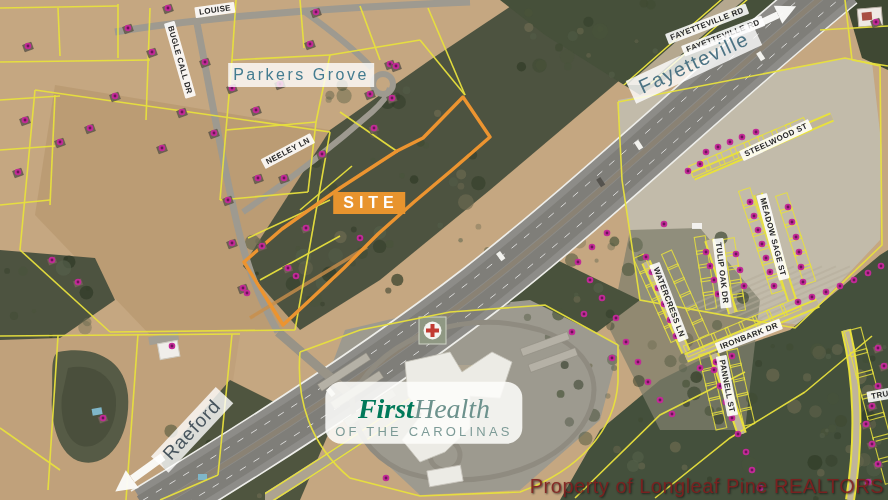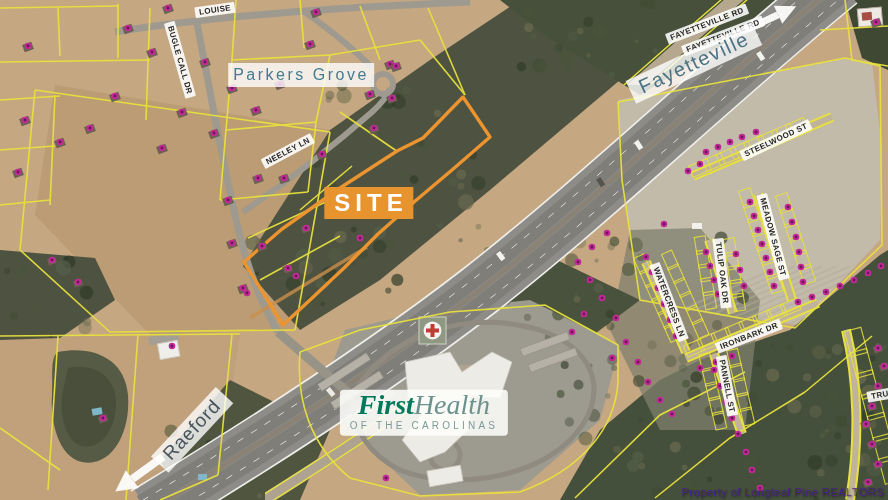--- a/index.html
+++ b/index.html
@@ -4,28 +4,28 @@
 <style>
   html,body{margin:0;padding:0;background:#222;}
   .stage{position:relative;width:888px;height:500px;overflow:hidden;
          font-family:"Liberation Sans",sans-serif;background:#c5a781;}
   .stage svg{position:absolute;left:0;top:0;}
   .lbl{position:absolute;white-space:nowrap;transform-origin:center;}
   .pill{background:rgba(255,255,255,.88);color:#2a2a2a;font-size:8px;font-weight:bold;
         letter-spacing:.4px;padding:1px 4px;border-radius:1px;}
   .big{background:rgba(255,255,255,.8);color:#447c90;font-size:16px;font-weight:400;
        letter-spacing:2.5px;padding:3px 5px;text-align:center;}
-  .site-tag{color:#fff;font-size:24px;font-weight:bold;letter-spacing:5px;padding:2px 6px 2px 10px;}
+  .site-tag{color:#fff;font-size:16px;font-weight:bold;letter-spacing:5px;padding:2px 6px 2px 10px;}
   .hwy{color:#4c7384;font-size:20px;letter-spacing:1.5px;padding:1px 10px;}
   .rae{color:#47545d;font-size:19px;letter-spacing:1px;padding:1px 10px;}
-  .logo{background:rgba(253,253,251,.88);border-radius:4px;padding:0 10px 5px;text-align:center;}
+  .logo{background:rgba(253,253,251,.88);border-radius:16px;padding:12px 10px 5px;text-align:center;}
   .logo .l1{font-family:"Liberation Serif",serif;font-style:italic;font-size:28px;line-height:1.05;}
   .logo .first{font-weight:bold;}
-  .logo .l2{font-size:10px;letter-spacing:3.2px;color:#7d9b97;margin-top:1px;}
-  .wm{position:absolute;right:4px;bottom:2px;font-size:11px;color:#4c1d95;opacity:.9;
+  .logo .l2{font-size:13px;letter-spacing:3.2px;color:#7d9b97;margin-top:1px;}
+  .wm{position:absolute;right:4px;bottom:2px;font-size:20px;color:#7f1d1d;opacity:.9;
       text-shadow:1px 1px 2px rgba(20,20,20,.8);letter-spacing:.5px;}
 </style>
 </head>
 <body>
 
 <div class="stage">
 <svg id="map" width="888" height="500" viewBox="0 0 888 500">
   <defs>
     <clipPath id="cpTR">
           <rect x="615" y="-60" width="273" height="145"></rect>

